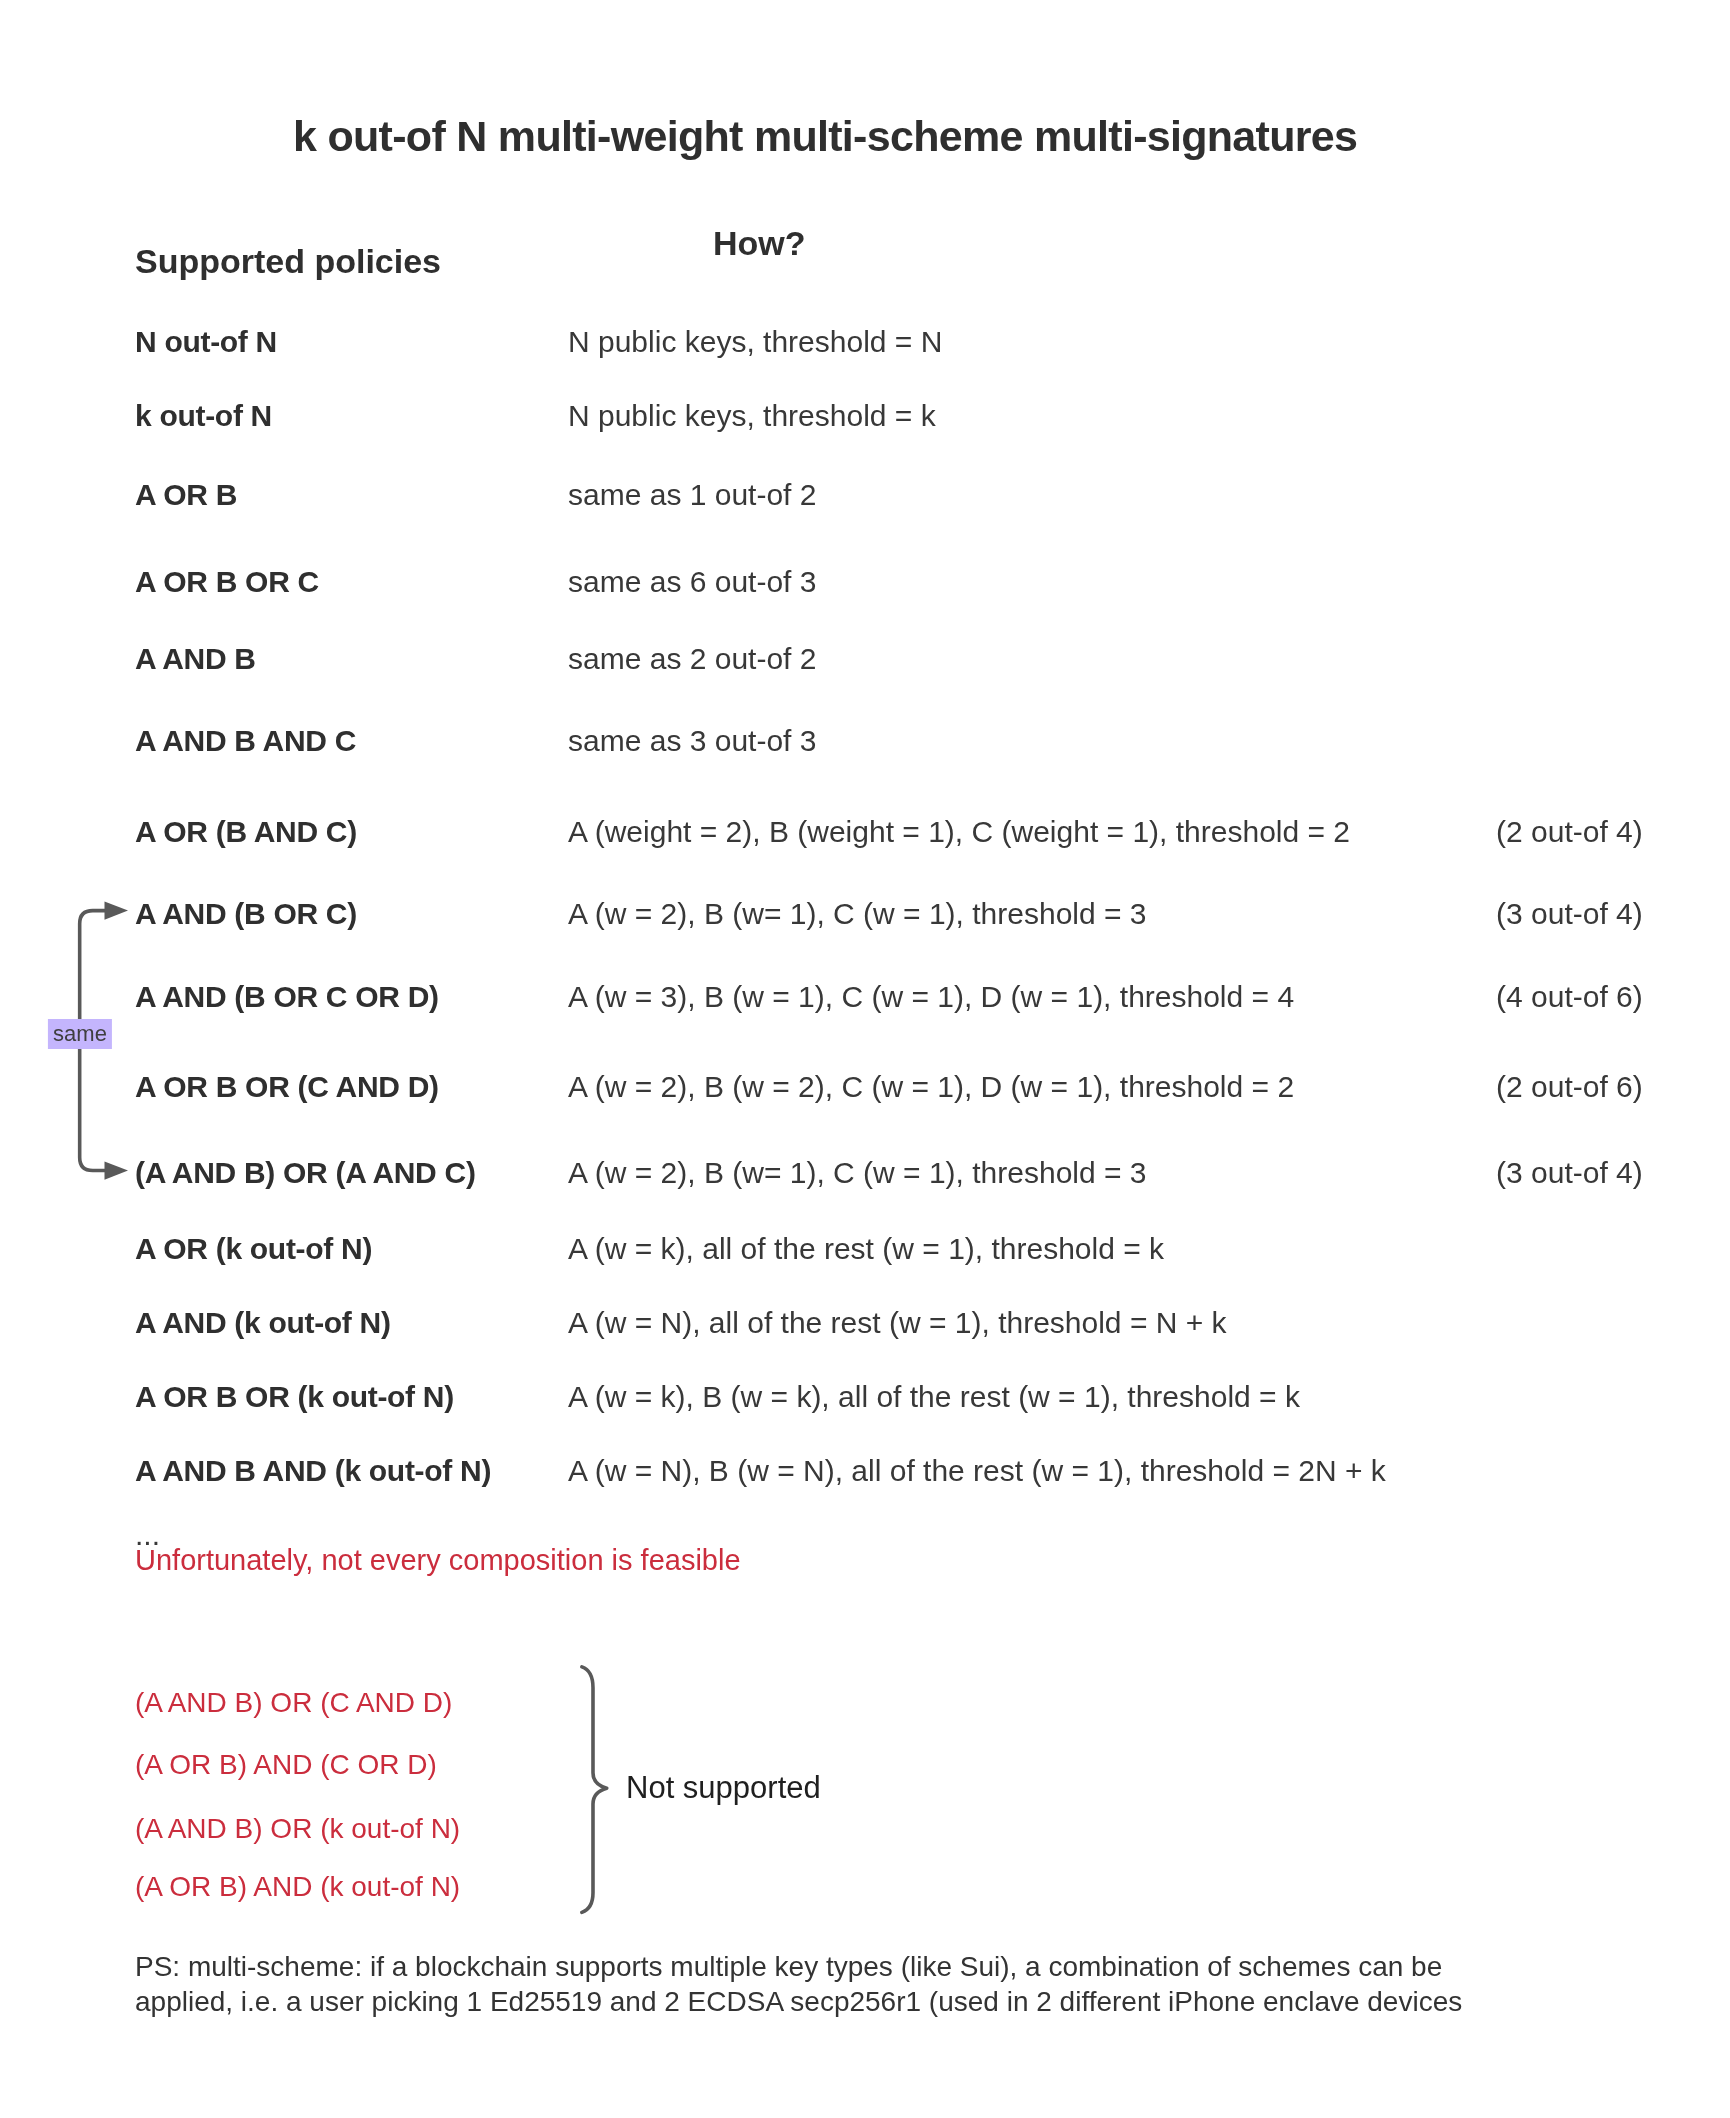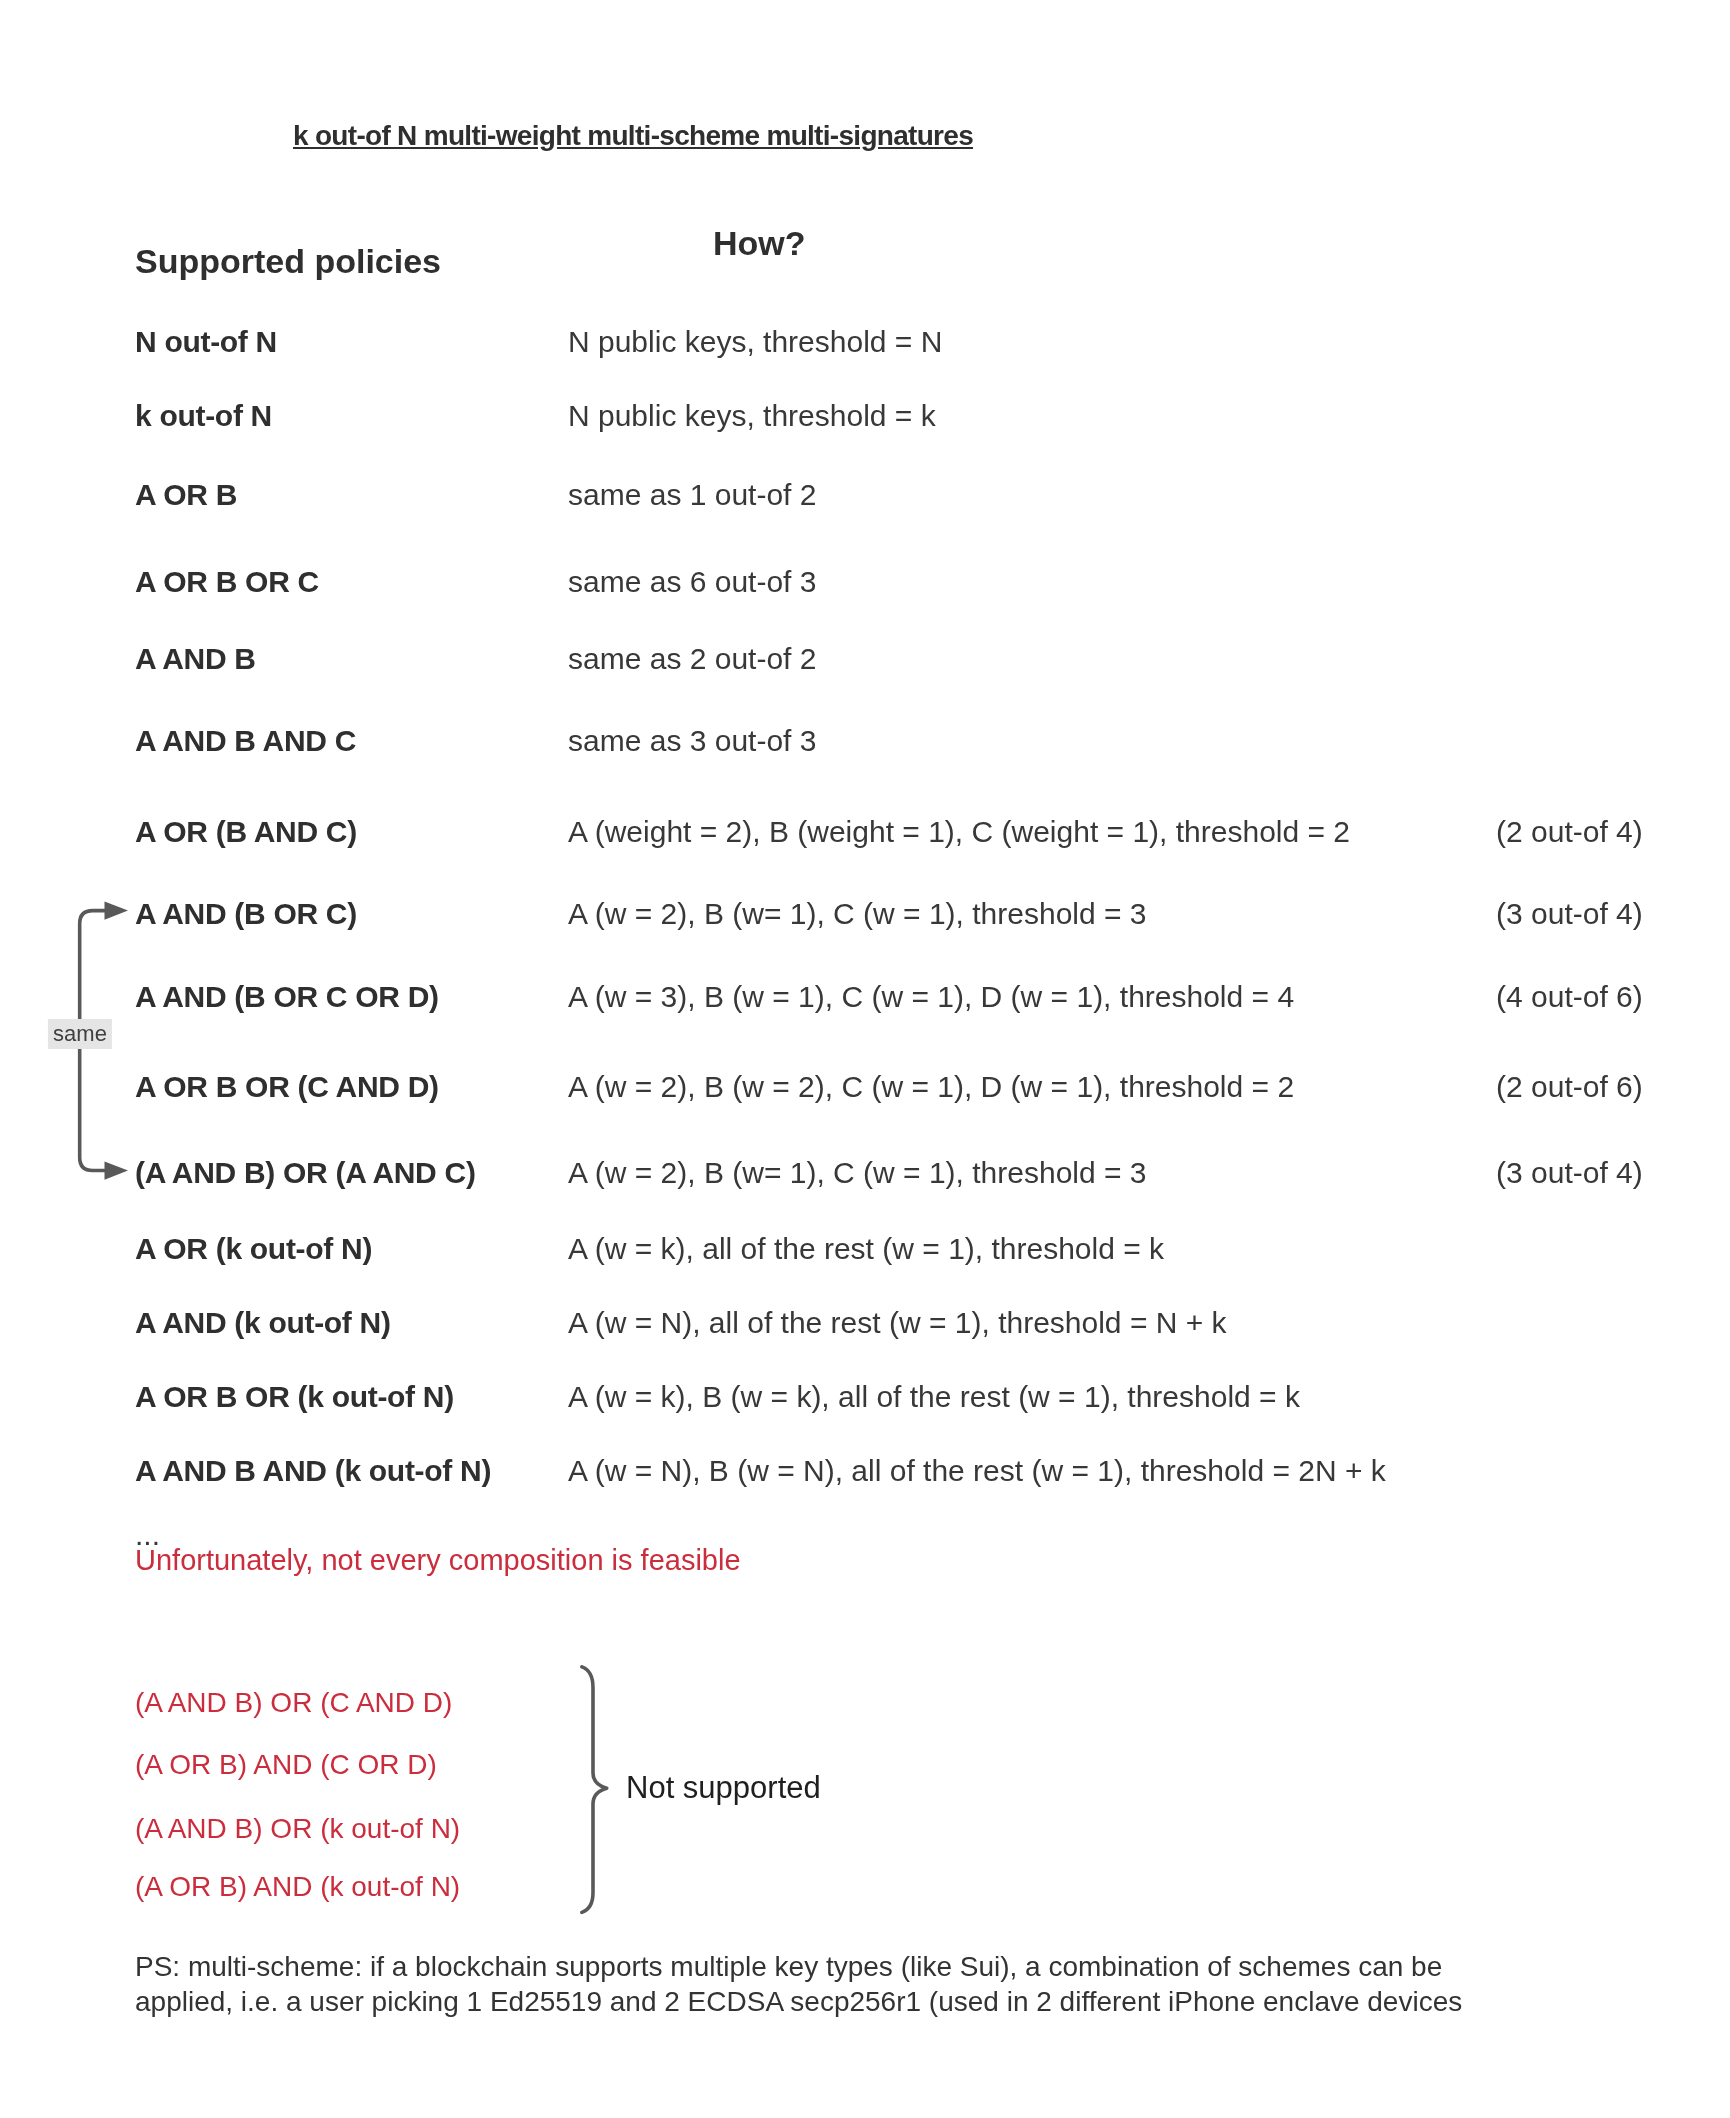--- a/index.html
+++ b/index.html
@@ -6,31 +6,31 @@
   .page{
     position:relative;
     width:1730px;
     height:2119px;
     background:#ffffff;
     font-family:"Liberation Sans", sans-serif;
     overflow:hidden;
   }
   .abs{position:absolute;white-space:nowrap;}
   .title{
-    font-size:28px;font-weight:700;color:var(--ink);
-    letter-spacing:-0.7px;line-height:52px;text-decoration:underline;
+    font-size:43px;font-weight:700;color:var(--ink);
+    letter-spacing:-0.7px;line-height:52px;
   }
   .col-header{font-size:34px;font-weight:700;color:var(--ink);line-height:39px;}
   .row{position:absolute;left:0;width:100%;height:37px;line-height:37px;}
   .policy{position:absolute;left:135px;font-size:30px;font-weight:700;color:var(--ink);white-space:nowrap;letter-spacing:-0.3px;}
   .how{position:absolute;left:568px;font-size:30px;font-weight:400;color:var(--text);white-space:nowrap;}
   .note{position:absolute;left:1496px;font-size:30px;font-weight:400;color:var(--text);white-space:nowrap;}
   .ellipsis{font-size:30px;color:var(--text);line-height:37px;}
   .same-label{
-    font-size:22px;color:#3f3f3f;background:#e5e5e5;
+    font-size:22px;color:#3f3f3f;background:#c4b5fd;
     padding:3.9px 5.2px;line-height:22px;
     transform:translateX(-50%);
   }
   .red-heading{font-size:29px;color:var(--red);line-height:34px;}
   .red-item{position:absolute;left:135px;font-size:28px;color:var(--red);line-height:34px;white-space:nowrap;}
   .not-supported{font-size:31px;color:#1f1f1f;line-height:35px;}
   .ps{
     position:absolute;left:135px;top:1949px;width:1541px;
     font-size:28px;line-height:35px;color:#333333;
   }

